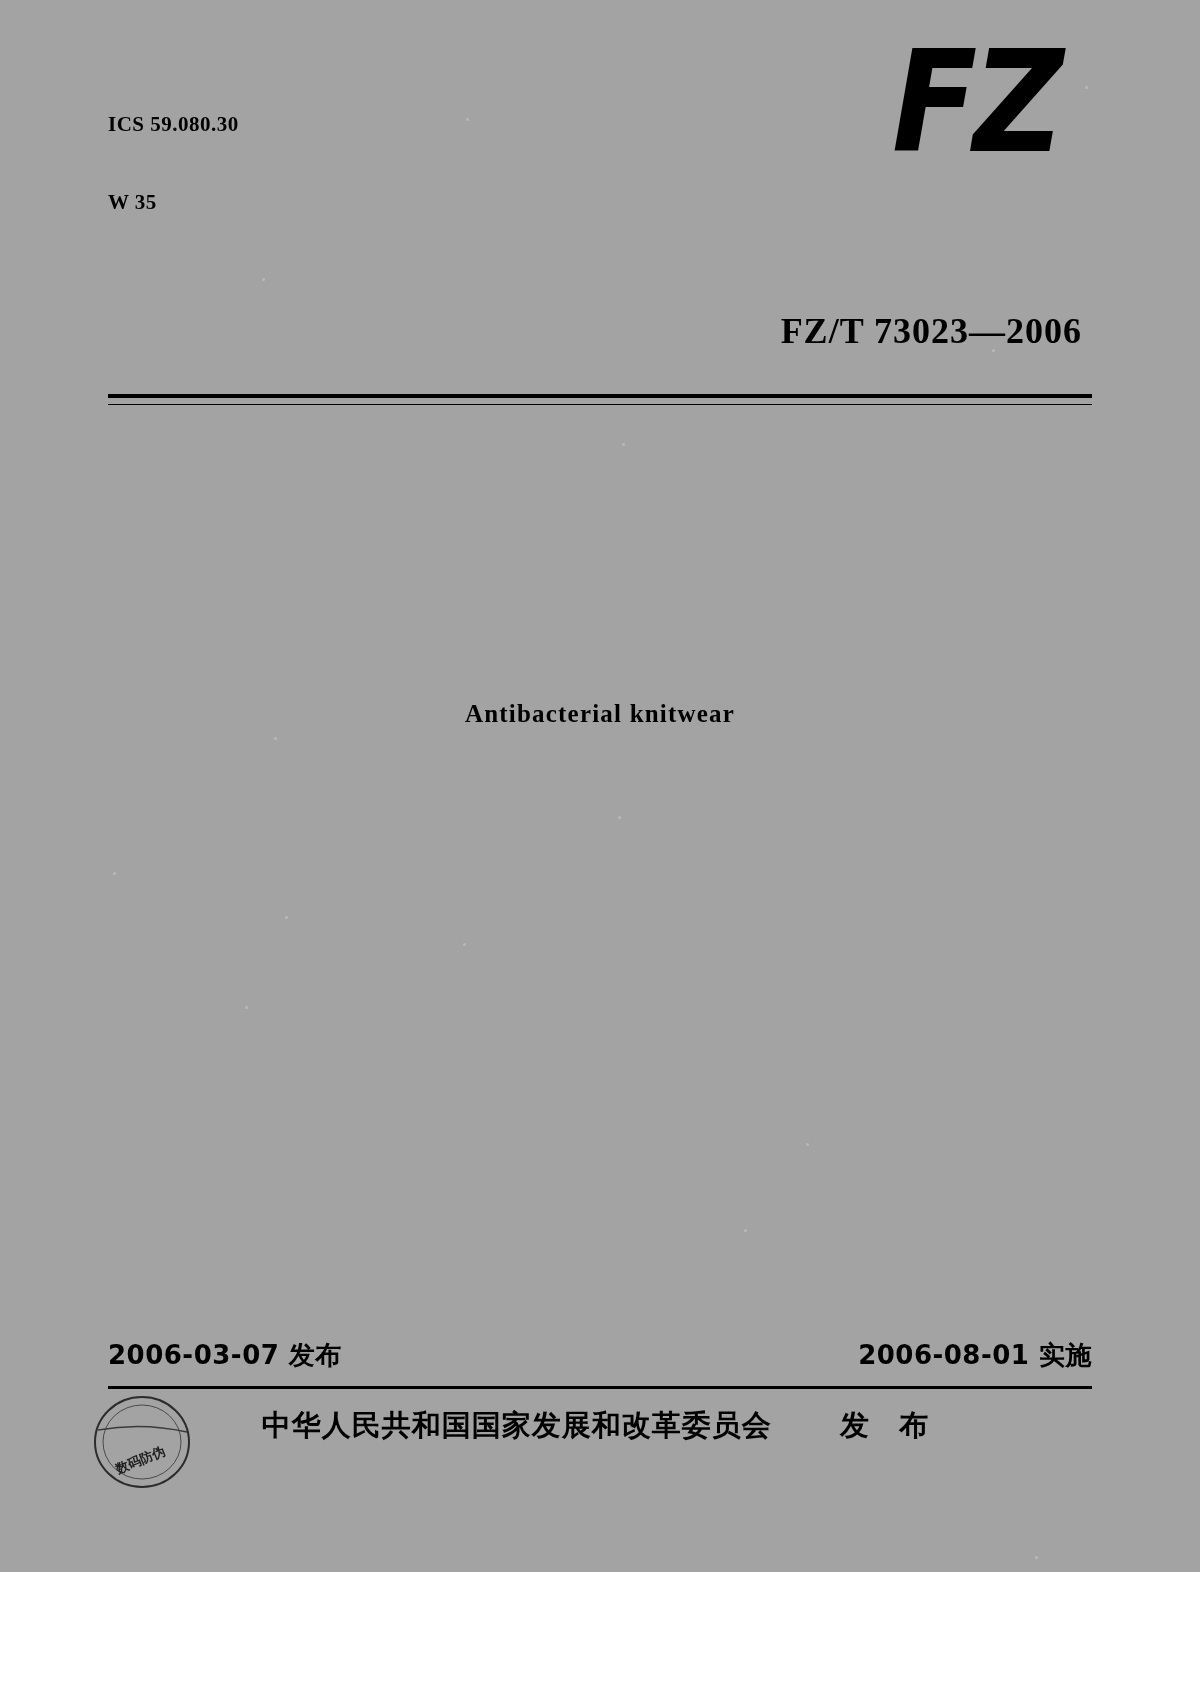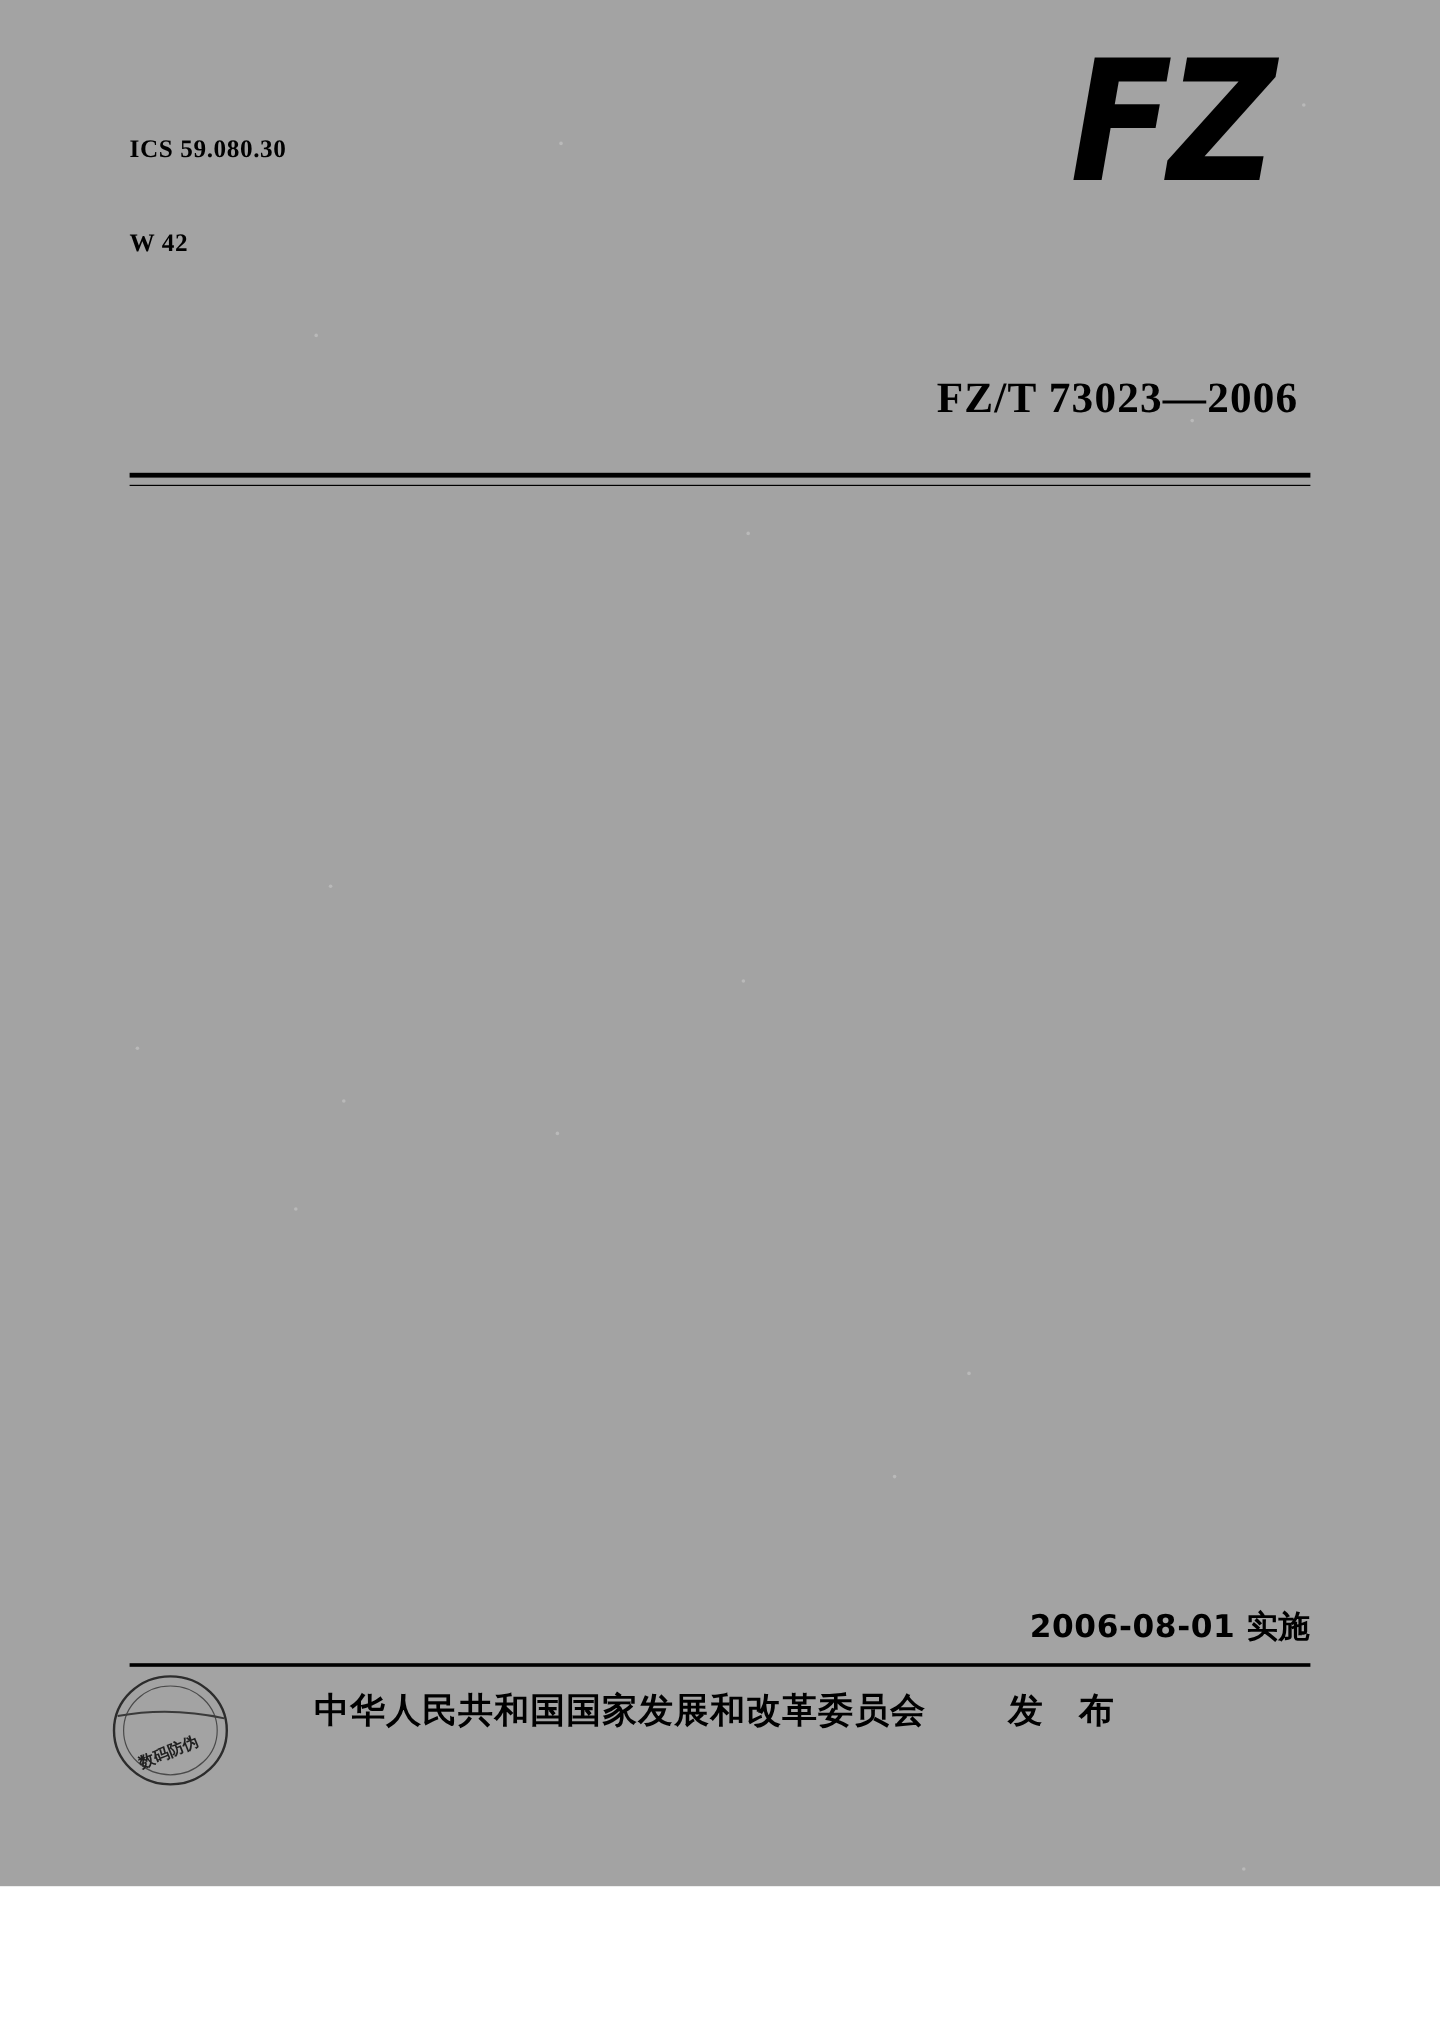--- a/index.html
+++ b/index.html
@@ -183,32 +183,34 @@
     border-radius: 50%;
   }
 </style>
 </head>
 <body>
 
 <div class="page">
 
   <div class="ics-block">
     <span class="ics-line">ICS 59.080.30</span>
-    <span class="ics-line">W 42</span>
+    <span class="ics-line">W 35</span>
   </div>
 
   <div class="fz-logo">FZ</div>
 
 
   <div class="std-number">FZ/T 73023—2006</div>
 
   <div class="rule-thick"></div>
   <div class="rule-thin"></div>
 
-
+  <div class="doc-title-en">Antibacterial knitwear</div>
+
+  <div class="issue-date">2006-03-07 发布</div>
   <div class="effective-date">2006-08-01 实施</div>
   <div class="footer-rule"></div>
 
   <div class="publisher">
     <span>中华人民共和国国家发展和改革委员会</span>
     <span class="pub-gap"></span>
     <span class="pub-issue">发 布</span>
   </div>
 
   <div class="stamp">

